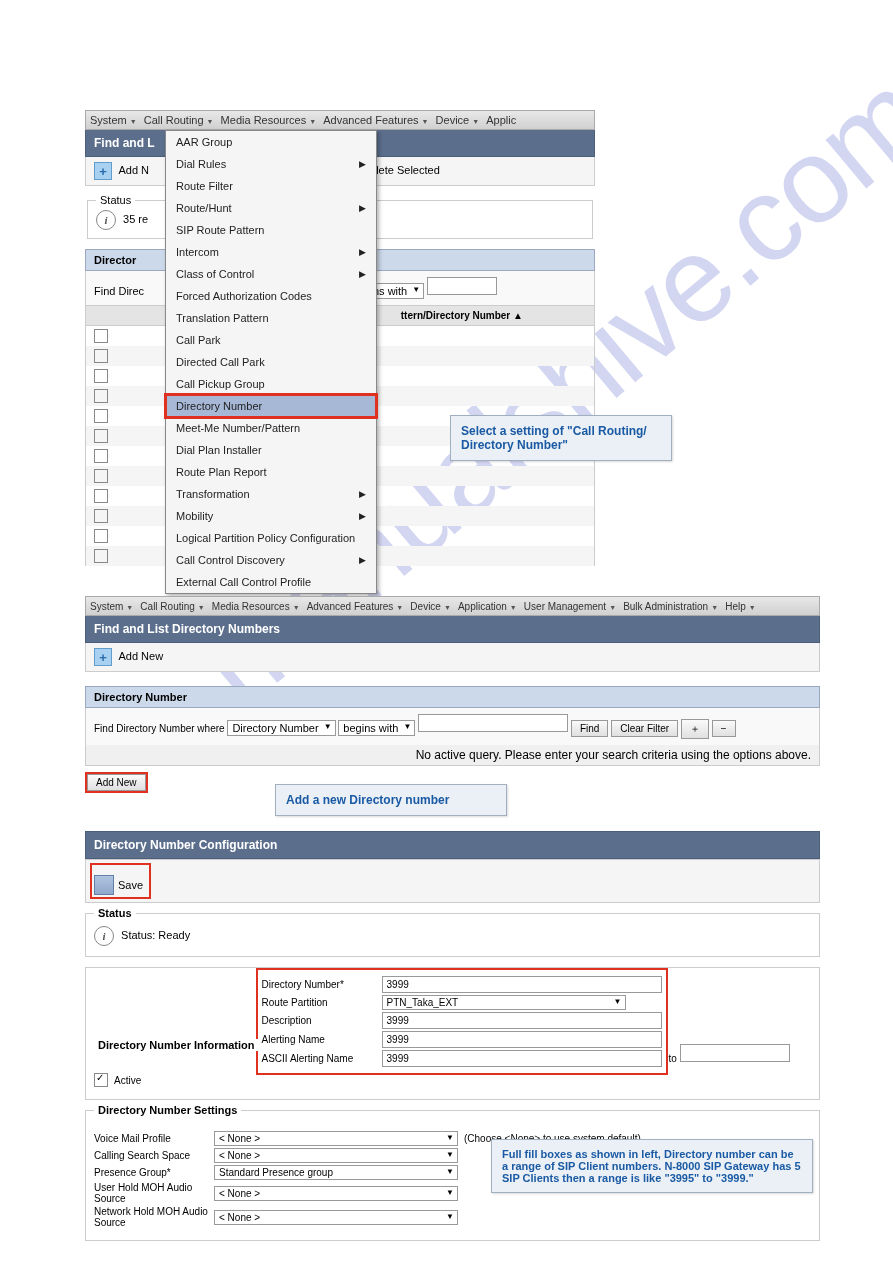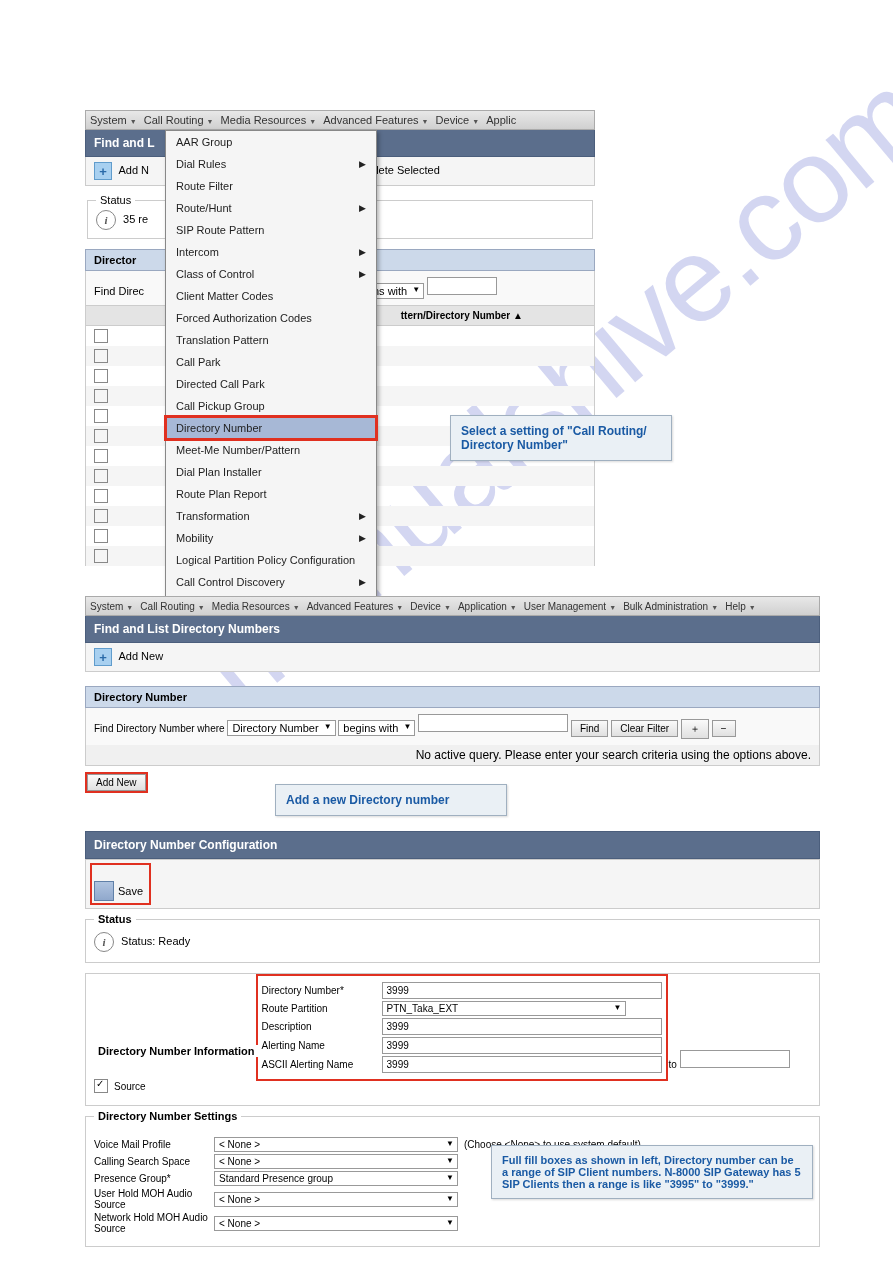--- a/index.html
+++ b/index.html
@@ -238,21 +238,21 @@
   }
   .savebar {
     background: #f5f5f5;
     border: 1px solid #ccc;
     padding: 5px 6px;
   }
   .savebtn {
     display: inline-flex;
     align-items: center;
     outline: 2px solid #e03020;
-    padding: 16px 6px 2px 2px;
+    padding: 10px 6px 2px 2px;
     gap: 4px;
   }
   .disk-icon {
     width: 18px;height:18px;
     background: linear-gradient(#b0c4e0,#90a8cc);
     border: 1px solid #6080a8;
     display: inline-block;
   }
   .fieldset {
     border: 1px solid #ccc;
@@ -416,23 +416,20 @@
         <div class="mi">
           <span>SIP Route Pattern</span>
         </div>
         <div class="mi">
           <span>Intercom</span>
           <span class="arr">▶</span>
         </div>
         <div class="mi">
           <span>Class of Control</span>
           <span class="arr">▶</span>
-        </div>
-        <div class="mi">
-          <span>Client Matter Codes</span>
         </div>
         <div class="mi">
           <span>Forced Authorization Codes</span>
         </div>
         <div class="mi">
           <span>Translation Pattern</span>
         </div>
         <div class="mi">
           <span>Call Park</span>
         </div>
@@ -551,21 +548,21 @@
       </div>
       <div class="formrow">
         <span class="lbl">ASCII Alerting Name</span>
         <span class="txt">3999</span>
       </div>
     </div>
     <span style="margin-left:4px;font-size:10px">to</span>
     <span class="txtsearch" style="width:100px;display:inline-block"></span>
     <div class="formrow" style="margin-top:4px">
       <span class="cb checked"></span>
-      <span style="margin-left:6px">Source</span>
+      <span style="margin-left:6px">Active</span>
     </div>
   </div>
 
   <div class="fieldset settings-wrap">
     <span class="legend">Directory Number Settings</span>
     <div class="formrow">
       <span class="lbl lbl2">Voice Mail Profile</span>
       <span class="selwide">&lt; None &gt;</span>
       <span class="htxt">(Choose &lt;None&gt; to use system default)</span>
     </div>

